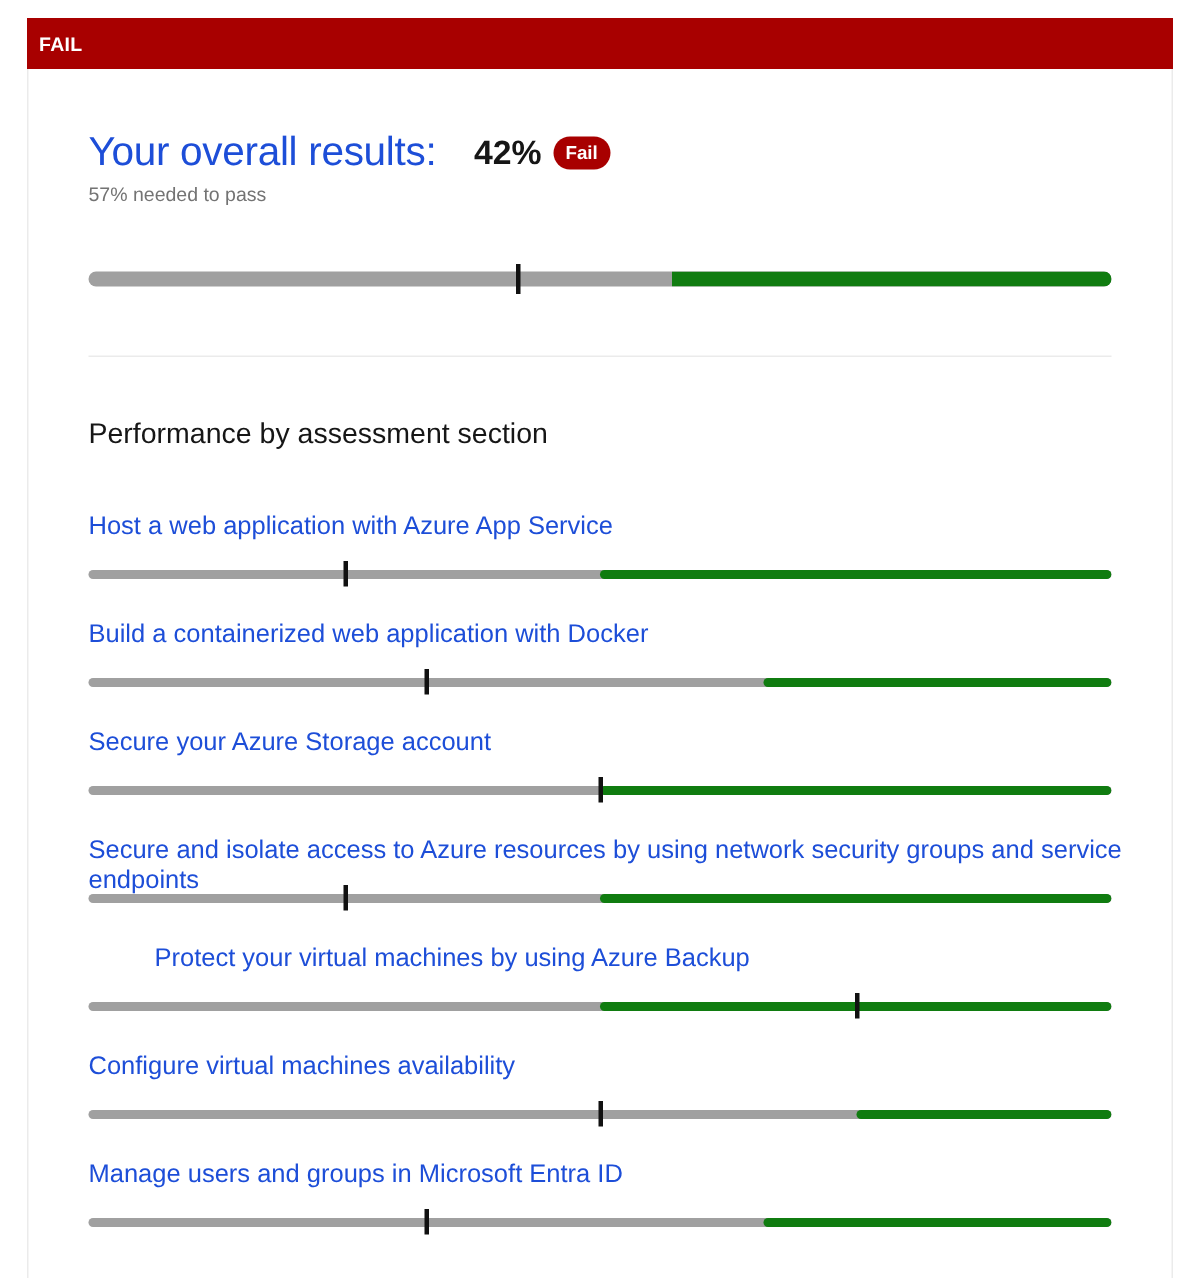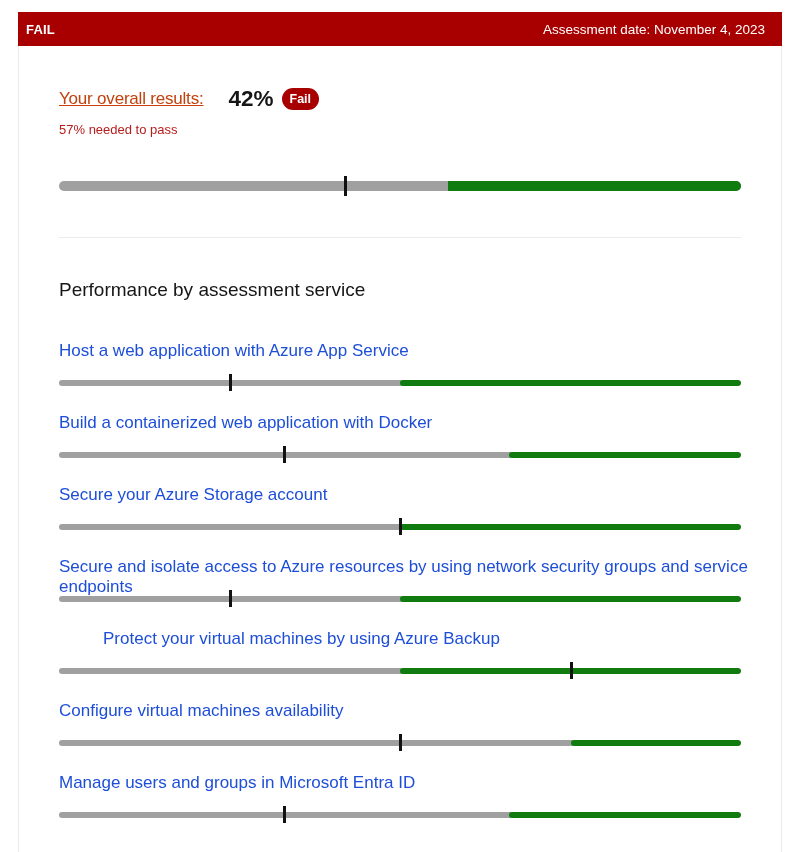--- a/index.html
+++ b/index.html
@@ -6,64 +6,63 @@
   body { width:800px; height:852px; overflow:hidden; position:relative;
          font-family:"Liberation Sans", "DejaVu Sans", sans-serif; color:#161616; }
   .card { position:absolute; left:18px; top:12px; width:764px; height:860px;
           border-left:1px solid #ebebeb; border-right:1px solid #ebebeb; box-sizing:border-box; }
   .header { position:absolute; left:18px; top:12px; width:764px; height:34px;
             background:#a80000; color:#fff; display:flex; align-items:center;
             justify-content:space-between; box-sizing:border-box; padding:0 17px 0 8px; }
   .header .status { font-weight:bold; font-size:13px; letter-spacing:0.2px; }
   .header .date { font-size:13.5px; }
   .title-row { position:absolute; left:59px; top:86px; display:flex; align-items:center; }
-  .title-text { font-size:17px; font-weight:300; color:#c2410c; letter-spacing:-0.2px;text-decoration:underline; }
+  .title-text { font-size:27px; font-weight:300; color:#1d4ed8; letter-spacing:-0.2px; }
   .title-score { font-size:22.5px; font-weight:bold; margin-left:25px; }
   .badge { margin-left:8px; background:#a80000; color:#fff; font-size:12.5px; font-weight:bold;
            border-radius:14px; padding:4px 8px; line-height:14px; }
-  .sub { position:absolute; left:59px; top:122px; font-size:13px; color:#b91c1c; }
+  .sub { position:absolute; left:59px; top:122px; font-size:13px; color:#737373; }
   .bar { position:absolute; left:59px; width:682px; height:10px; }
   .bar .track { position:absolute; left:0; top:0; width:100%; height:10px;
                 background:#a0a0a0; border-radius:5px; overflow:hidden; }
   .bar .pass { position:absolute; top:0; height:10px; background:#107c10; right:0; }
   .bar .marker { position:absolute; top:-5px; width:3px; height:20px; background:#111; margin-left:-1px; }
   .small .track, .small .pass { height:6px; border-radius:3px; }
   .small { height:6px; }
   .small .marker { top:-6px; height:17px; }
   .divider { position:absolute; left:59px; top:237px; width:682px; height:1px; background:#ebebeb; }
   .section-title { position:absolute; left:59px; top:279px; font-size:19px; color:#161616; }
   .sec-label { position:absolute; left:59px; font-size:17px; color:#1d4ed8; }
 </style>
 </head>
 <body>
 
 <div class="card"></div>
 
 <div class="header">
   <span class="status">FAIL</span>
-  <span class="date">Assessment date: November 4, 2023</span>
 </div>
 
 <div class="title-row">
   <span class="title-text">Your overall results:</span>
   <span class="title-score">42%</span>
   <span class="badge">Fail</span>
 </div>
 <div class="sub">57% needed to pass</div>
 
 <div class="bar" id="overall-bar" style="top:181px;">
   <div class="track">
     <div class="pass" style="left: 57%;"></div>
   </div>
   <div class="marker" style="left: 42%;"></div>
 </div>
 
 <div class="divider"></div>
 
-<div class="section-title">Performance by assessment service</div>
+<div class="section-title">Performance by assessment section</div>
 
 <div id="sections-container">
     <div class="sec-label" style="top: 341px;">Host a web application with Azure App Service</div>
     <div class="bar small" style="top: 380px;">
       <div class="track">
         <div class="pass" style="left:50%"></div>
       </div>
       <div class="marker" style="left:25%"></div>
     </div>
     <div class="sec-label" style="top: 413px;">Build a containerized web application with Docker</div>

